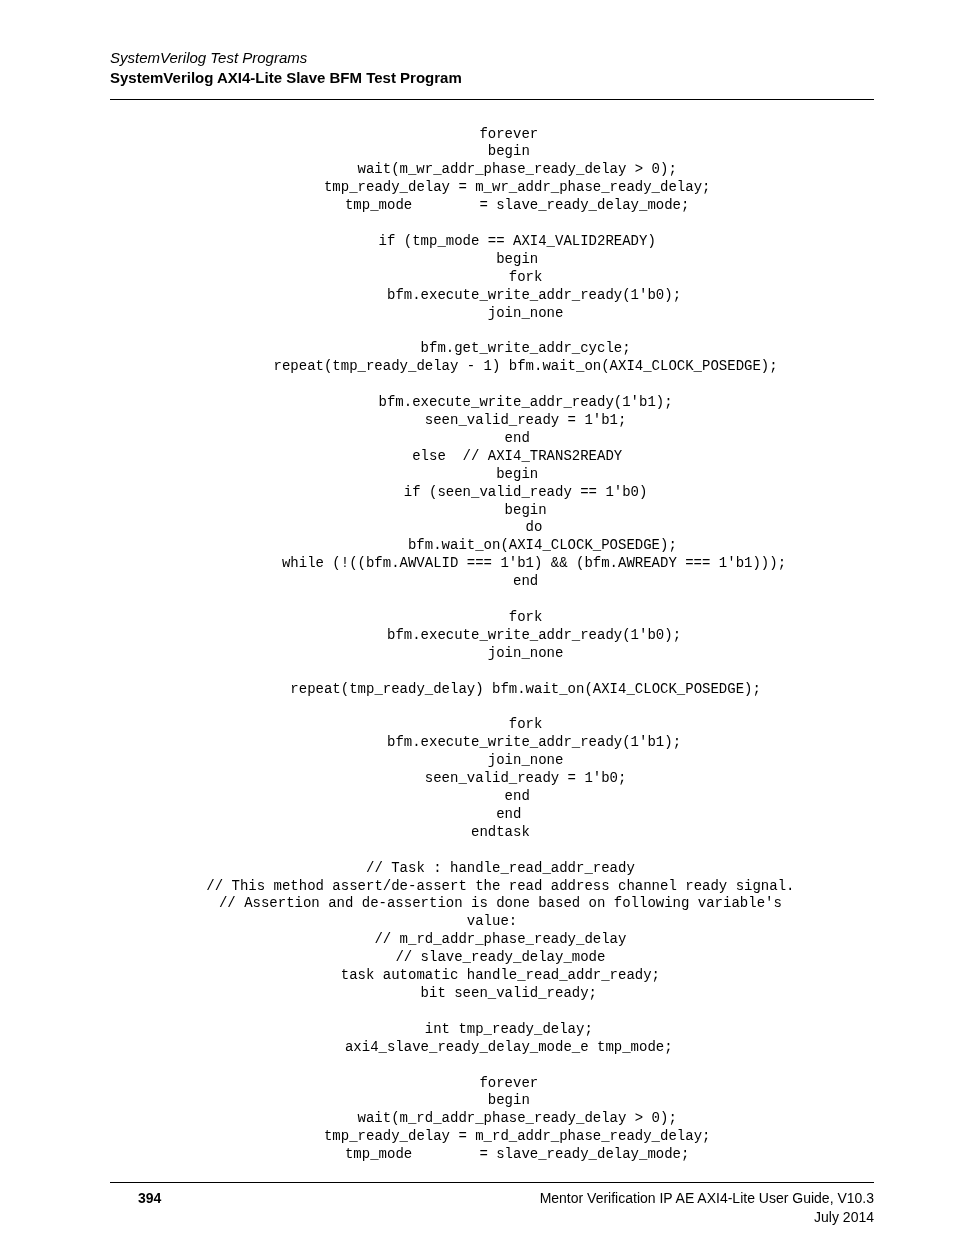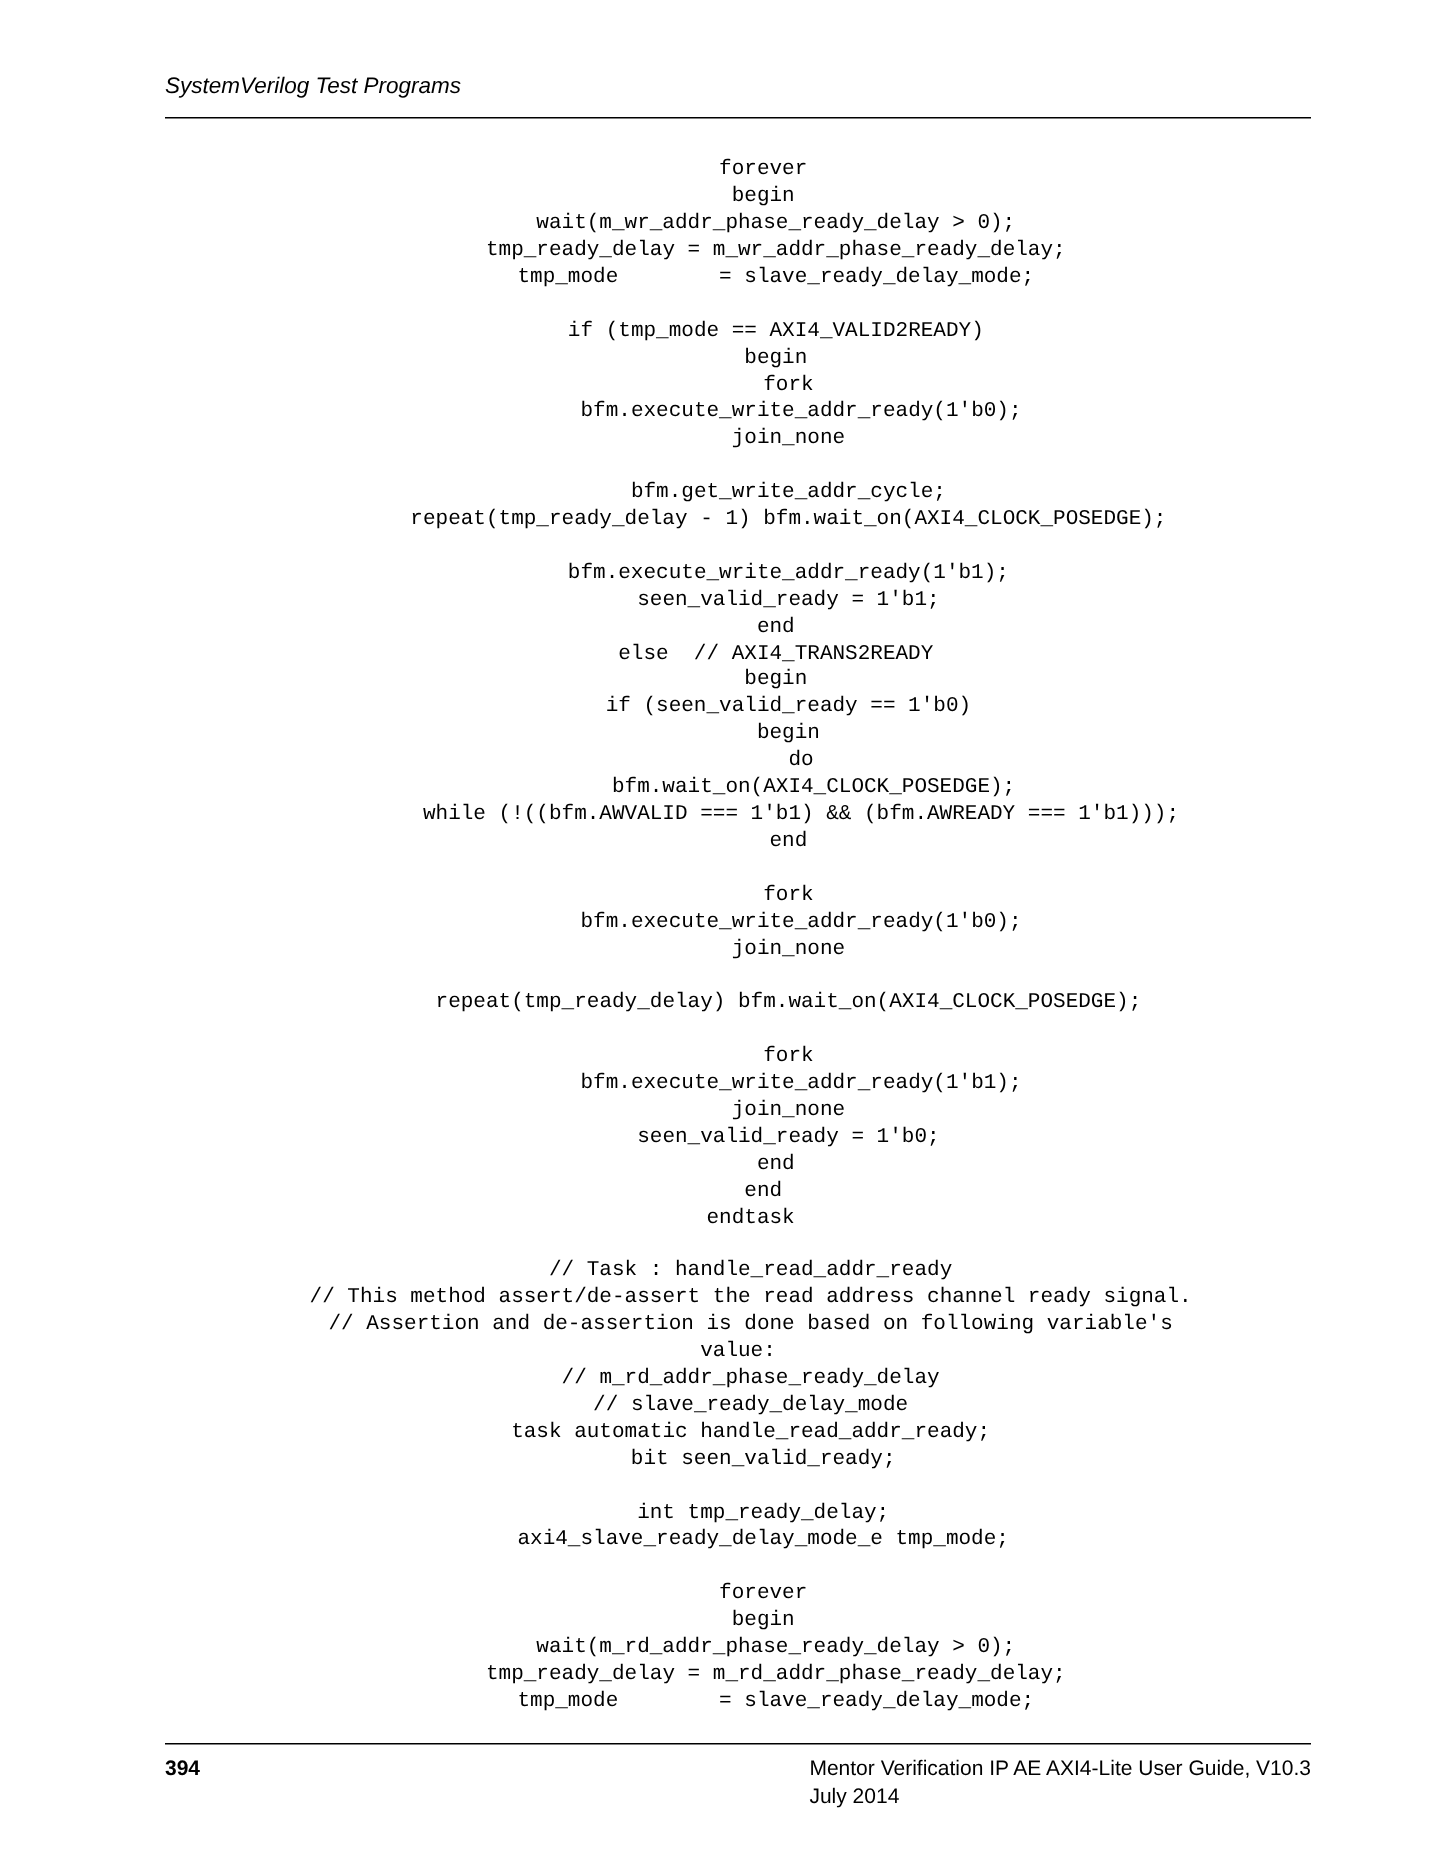--- a/index.html
+++ b/index.html
@@ -47,36 +47,39 @@
     border: none;
     border-top: 1.5px solid #000;
     margin: 18px 0 6px 0;
   }
   .footer {
     display: flex;
     justify-content: space-between;
     align-items: flex-start;
     font-size: 14px;
     line-height: 1.35;
+    margin-left: 28px;
   }
   .footer .pagenum {
     font-weight: 700;
   }
   .footer .right {
+    text-align: right;
   }
   .spacer {
     flex: 1;
   }
 </style>
 </head>
 <body>
 
 <div class="page">
   <div class="header">
     <div class="line1">SystemVerilog Test Programs</div>
+    <div class="line2">SystemVerilog AXI4-Lite Slave BFM Test Program</div>
   </div>
   <hr class="rule">
   <div class="code">    forever
     begin
       wait(m_wr_addr_phase_ready_delay &gt; 0);
       tmp_ready_delay = m_wr_addr_phase_ready_delay;
       tmp_mode        = slave_ready_delay_mode;
 
       if (tmp_mode == AXI4_VALID2READY)
       begin

